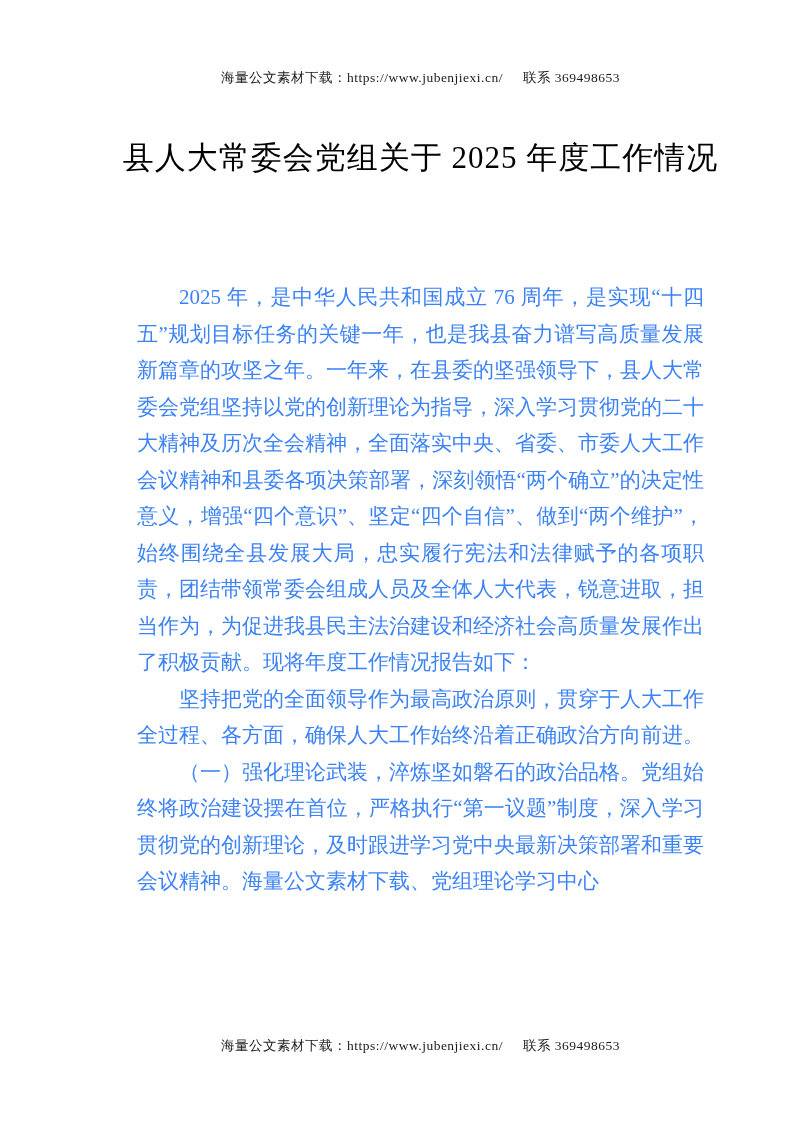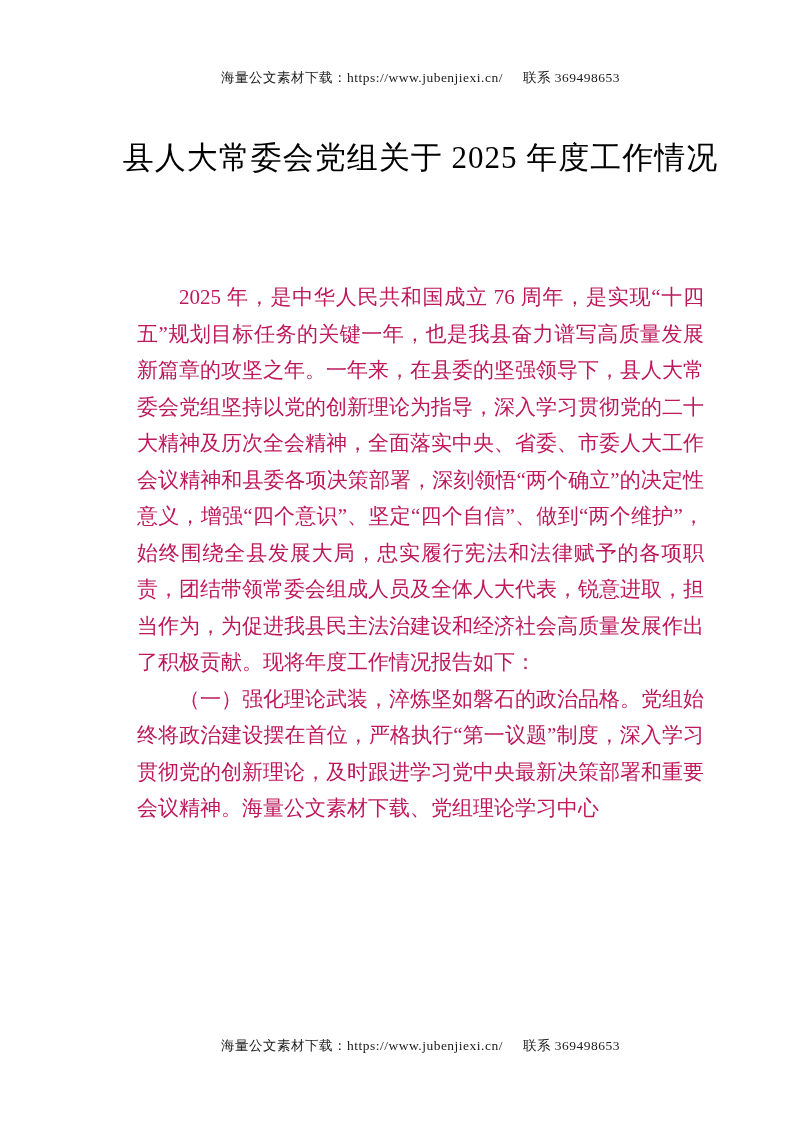--- a/index.html
+++ b/index.html
@@ -45,21 +45,21 @@
   }
   .doc-body {
     position: absolute;
     top: 279px;
     left: 113px;
     width: 567px;
     font-size: 21px;
     line-height: 36.5px;
     text-align: justify;
     text-justify: inter-character;
-    color: #be185d;
+    color: #3b82f6;
   }
   .para {
     margin: 0;
     padding: 0;
     text-indent: 2em;
   }
   .section-heading {
     font-weight: 700;
     font-family: "Liberation Sans", "DejaVu Sans", sans-serif;
     letter-spacing: 0.5px;
@@ -76,20 +76,21 @@
   <div class="watermark watermark-header">
     <span>海量公文素材下载：</span><span>https://www.jubenjiexi.cn/</span><span class="wm-contact">联系 369498653</span>
   </div>
 
   <div class="doc-title">
     <div>县人大常委会党组关于 2025 年度工作情况</div>
   </div>
 
   <div class="doc-body">
     <p class="para">2025 年，是中华人民共和国成立 76 周年，是实现“十四五”规划目标任务的关键一年，也是我县奋力谱写高质量发展新篇章的攻坚之年。一年来，在县委的坚强领导下，县人大常委会党组坚持以党的创新理论为指导，深入学习贯彻党的二十大精神及历次全会精神，全面落实中央、省委、市委人大工作会议精神和县委各项决策部署，深刻领悟“两个确立”的决定性意义，增强“四个意识”、坚定“四个自信”、做到“两个维护”，始终围绕全县发展大局，忠实履行宪法和法律赋予的各项职责，团结带领常委会组成人员及全体人大代表，锐意进取，担当作为，为促进我县民主法治建设和经济社会高质量发展作出了积极贡献。现将年度工作情况报告如下：</p>
+    <p class="para">坚持把党的全面领导作为最高政治原则，贯穿于人大工作全过程、各方面，确保人大工作始终沿着正确政治方向前进。</p>
     <p class="para"><span class="lead">（一）强化理论武装，淬炼坚如磐石的政治品格。</span><span>党组始终将政治建设摆在首位，严格执行“第一议题”制度，深入学习贯彻党的创新理论，及时跟进学习党中央最新决策部署和重要会议精神。海量公文素材下载、党组理论学习中心</span></p>
   </div>
 
   <div class="watermark watermark-footer">
     <span>海量公文素材下载：</span><span>https://www.jubenjiexi.cn/</span><span class="wm-contact">联系 369498653</span>
   </div>
 
 </div>
 
 </body></html>

